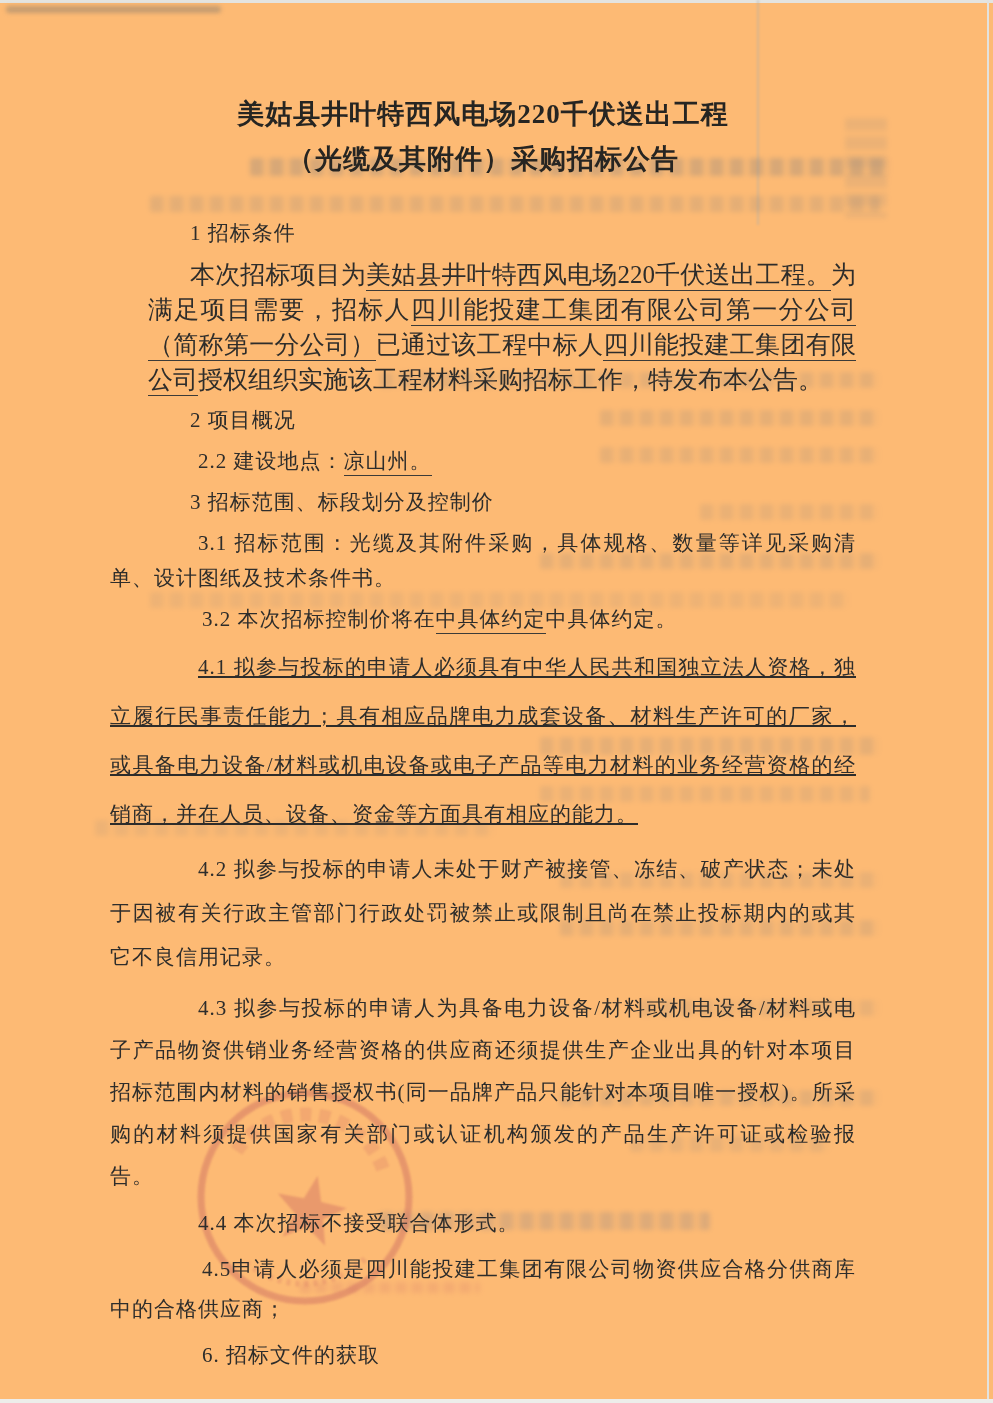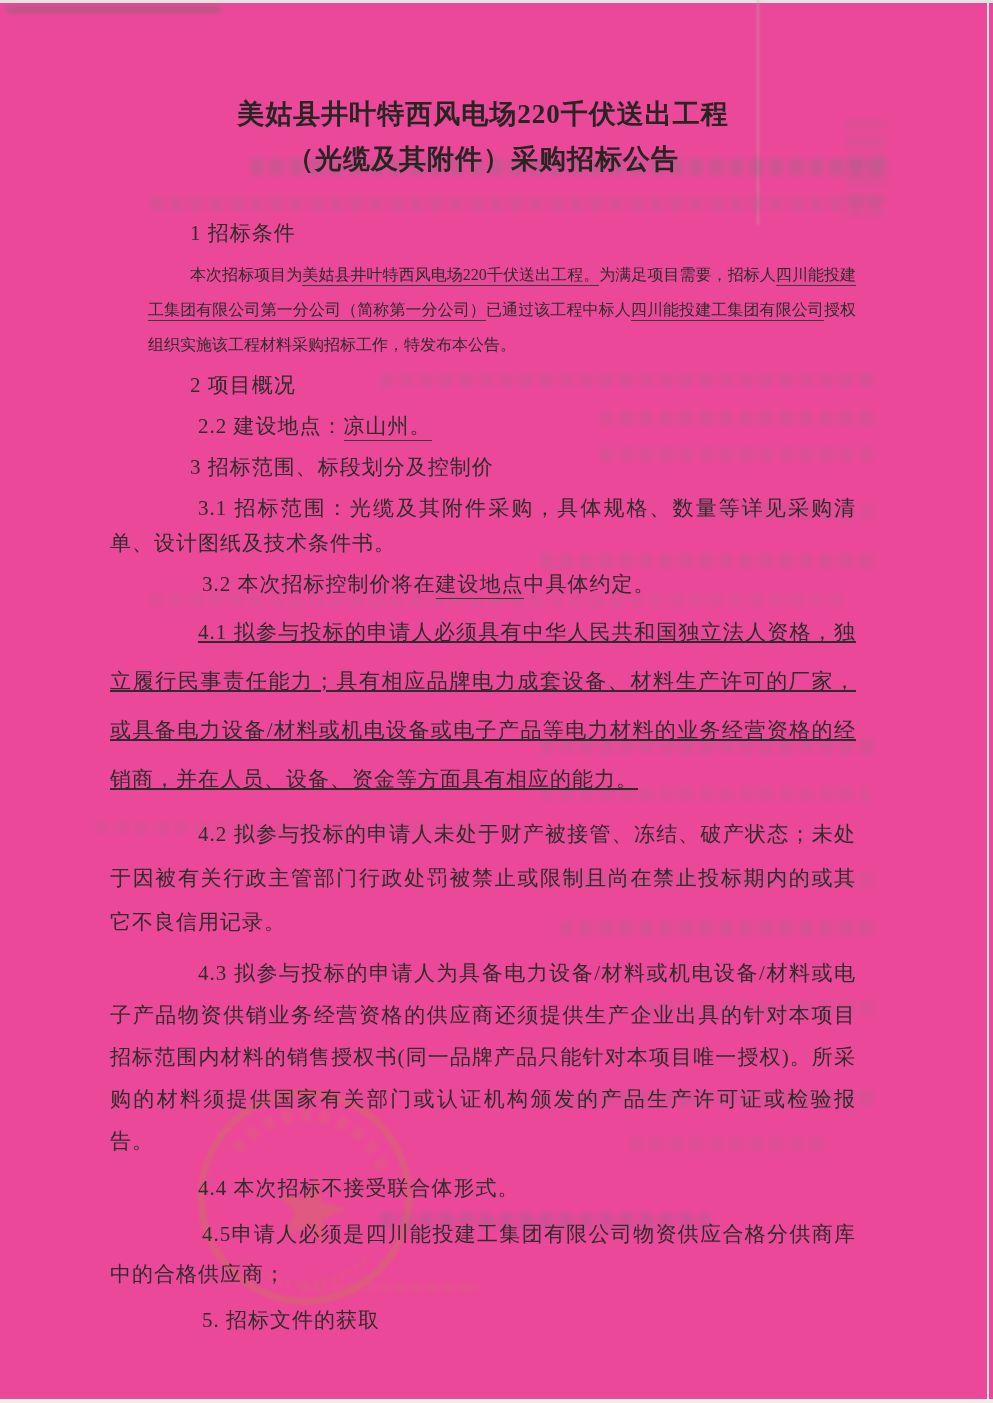--- a/index.html
+++ b/index.html
@@ -4,21 +4,21 @@
 <style>
   html,body{margin:0;padding:0;}
   body{
     background:#d9d9d6;
     font-family:"Liberation Serif","DejaVu Serif",serif;
   }
   .page{
     position:relative;
     width:993px;height:1403px;
     margin:0 auto;
-    background:#ec4899;
+    background:#fdba74;
     overflow:hidden;
     color:#2e2d2b;
   }
   
   .edge-top{position:absolute;left:0;top:0;width:993px;height:3px;background:#e4e4e0;}
   .edge-right{position:absolute;left:987px;top:0;width:2px;height:1403px;background:#e2e2de;}
   .edge-bottom{position:absolute;left:0;top:1399px;width:993px;height:4px;background:#ededea;}
   .fold-line{position:absolute;left:757px;top:0;width:2px;height:225px;background:rgba(175,175,170,.45);filter:blur(1px);}
   .corner-smudge{position:absolute;left:6px;top:6px;width:215px;height:7px;background:rgba(110,110,108,.38);filter:blur(2px);border-radius:3px;}
 
@@ -44,21 +44,21 @@
     text-align:justify;word-break:break-all;
   }
   .title{
     text-align:center;font-weight:bold;font-size:27px;line-height:45px;
     letter-spacing:1px;margin:0 0 34px 0;color:#262522;
   }
   p{margin:6px;}
   .hd{padding-left:80px;}
   .hd4{padding-left:92px;}
   .item{padding-left:88px;}
-  .p1{margin-left:44px;text-indent:42px;letter-spacing:0;font-size:16px;}
+  .p1{margin-left:44px;text-indent:42px;letter-spacing:0;font-size:25px;}
   .ind{text-indent:88px;}
   .ind2{text-indent:92px;}
   .lh49{line-height:49px;text-decoration:underline;}
   .lh44{line-height:44px;}
   .lh42{line-height:42px;}
   .lh40{line-height:40px;}
   .mt6{margin-top:6px;}
   .mt8{margin-top:8px;}
   .u{border-bottom:1.5px solid #3c3b38;padding-bottom:2px;}
 </style>
@@ -114,29 +114,29 @@
 
     <p class="hd">2 项目概况</p>
 
 
     <p class="item"><span>2.2 建设地点：</span><span class="u">凉山州。</span></p>
 
     <p class="hd">3 招标范围、标段划分及控制价</p>
 
     <p class="ind">3.1 招标范围：光缆及其附件采购，具体规格、数量等详见采购清单、设计图纸及技术条件书。</p>
 
-    <p class="ind2"><span>3.2 本次招标控制价将在</span><span class="u">建设地点</span><span>中具体约定。</span></p>
+    <p class="ind2"><span>3.2 本次招标控制价将在</span><span class="u">中具体约定</span><span>中具体约定。</span></p>
 
 
     <p class="ind lh49 mt6">4.1 拟参与投标的申请人必须具有中华人民共和国独立法人资格，独立履行民事责任能力；具有相应品牌电力成套设备、材料生产许可的厂家，或具备电力设备/材料或机电设备或电子产品等电力材料的业务经营资格的经销商，并在人员、设备、资金等方面具有相应的能力。</p>
 
     <p class="ind lh44 mt8">4.2 拟参与投标的申请人未处于财产被接管、冻结、破产状态；未处于因被有关行政主管部门行政处罚被禁止或限制且尚在禁止投标期内的或其它不良信用记录。</p>
 
     <p class="ind lh42 mt8">4.3 拟参与投标的申请人为具备电力设备/材料或机电设备/材料或电子产品物资供销业务经营资格的供应商还须提供生产企业出具的针对本项目招标范围内材料的销售授权书(同一品牌产品只能针对本项目唯一授权)。所采购的材料须提供国家有关部门或认证机构颁发的产品生产许可证或检验报告。</p>
 
     <p class="item lh40 mt6">4.4 本次招标不接受联合体形式。</p>
 
     <p class="ind2 lh40">4.5申请人必须是四川能投建工集团有限公司物资供应合格分供商库中的合格供应商；</p>
 
-    <p class="hd4 lh40 mt6">5. 招标文件的获取</p>
+    <p class="hd4 lh40 mt6">6. 招标文件的获取</p>
   </div>
 
 </div>
 
 </body></html>

